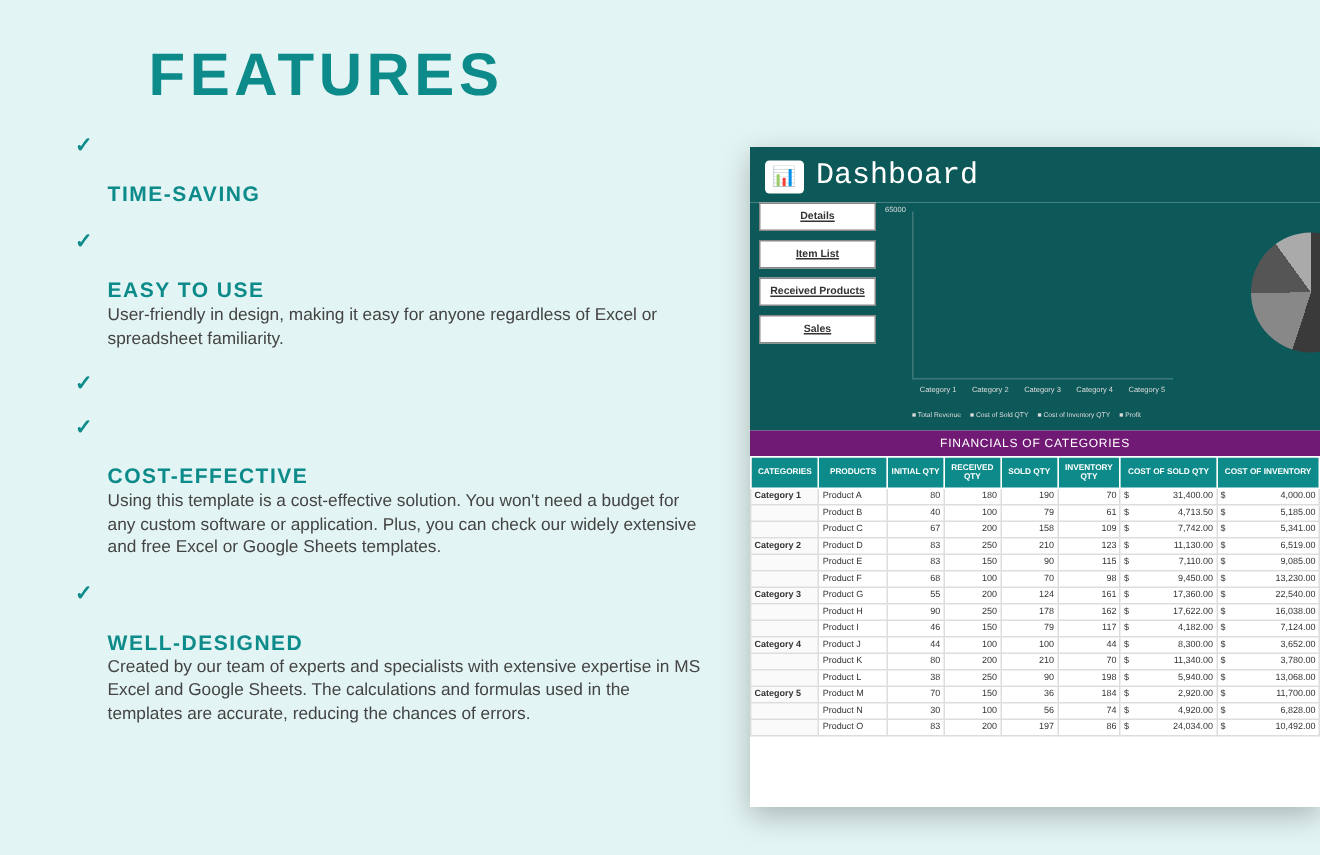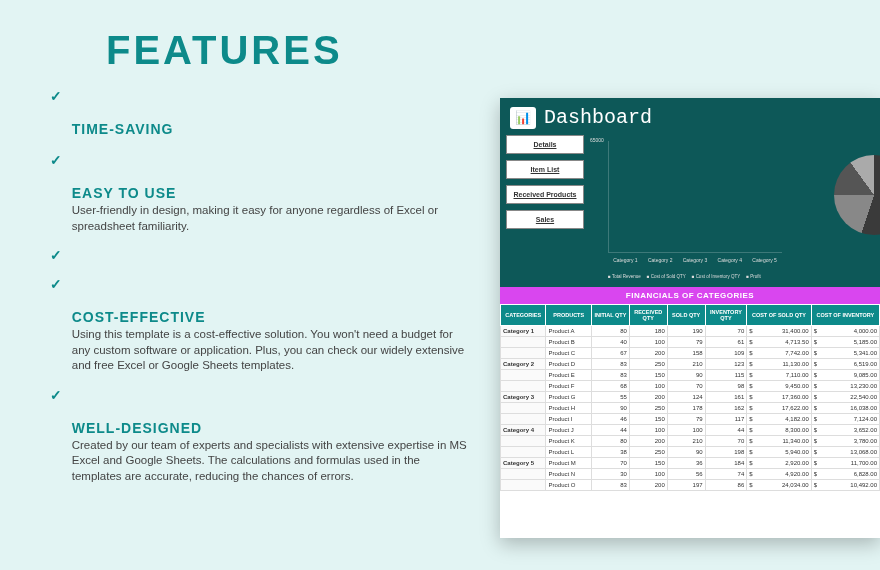--- a/index.html
+++ b/index.html
@@ -9,21 +9,22 @@
     background: #e2f4f3;
     font-family: -apple-system, BlinkMacSystemFont, "Segoe UI", Arial, sans-serif;
     overflow: hidden;
     position: relative;
   }
   .page-title {
     font-size: 40px;
     font-weight: 800;
     letter-spacing: 3px;
     color: #0d8a8a;
-    padding: 28px 0 14px 106px;
+    padding: 28px 0 14px 78px;
+    margin-left: 21px;
   }
   .content {
     display: flex;
     padding-left: 50px;
   }
   .features-col {
     width: 420px;
     display: flex;
     flex-direction: column;
     gap: 12px;
@@ -159,24 +160,24 @@
   }
   .pie {
     width: 80px;
     height: 80px;
     border-radius: 50%;
     background: conic-gradient(#3a3a3a 0 55%, #888 55% 75%, #555 75% 90%, #aaa 90% 100%);
     transform: translateX(40px);
     margin-top: 20px;
   }
   .table-title {
-    background: #d946ef;
+    background: #701a75;
     color: #fff;
     font-size: 8px;
-    font-weight: 700;
+    font-weight: 400;
     text-align: center;
     padding: 4px 0;
     letter-spacing: .5px;
   }
   table {
     width: 100%;
     border-collapse: collapse;
     font-size: 6px;
     table-layout: fixed;
   }

